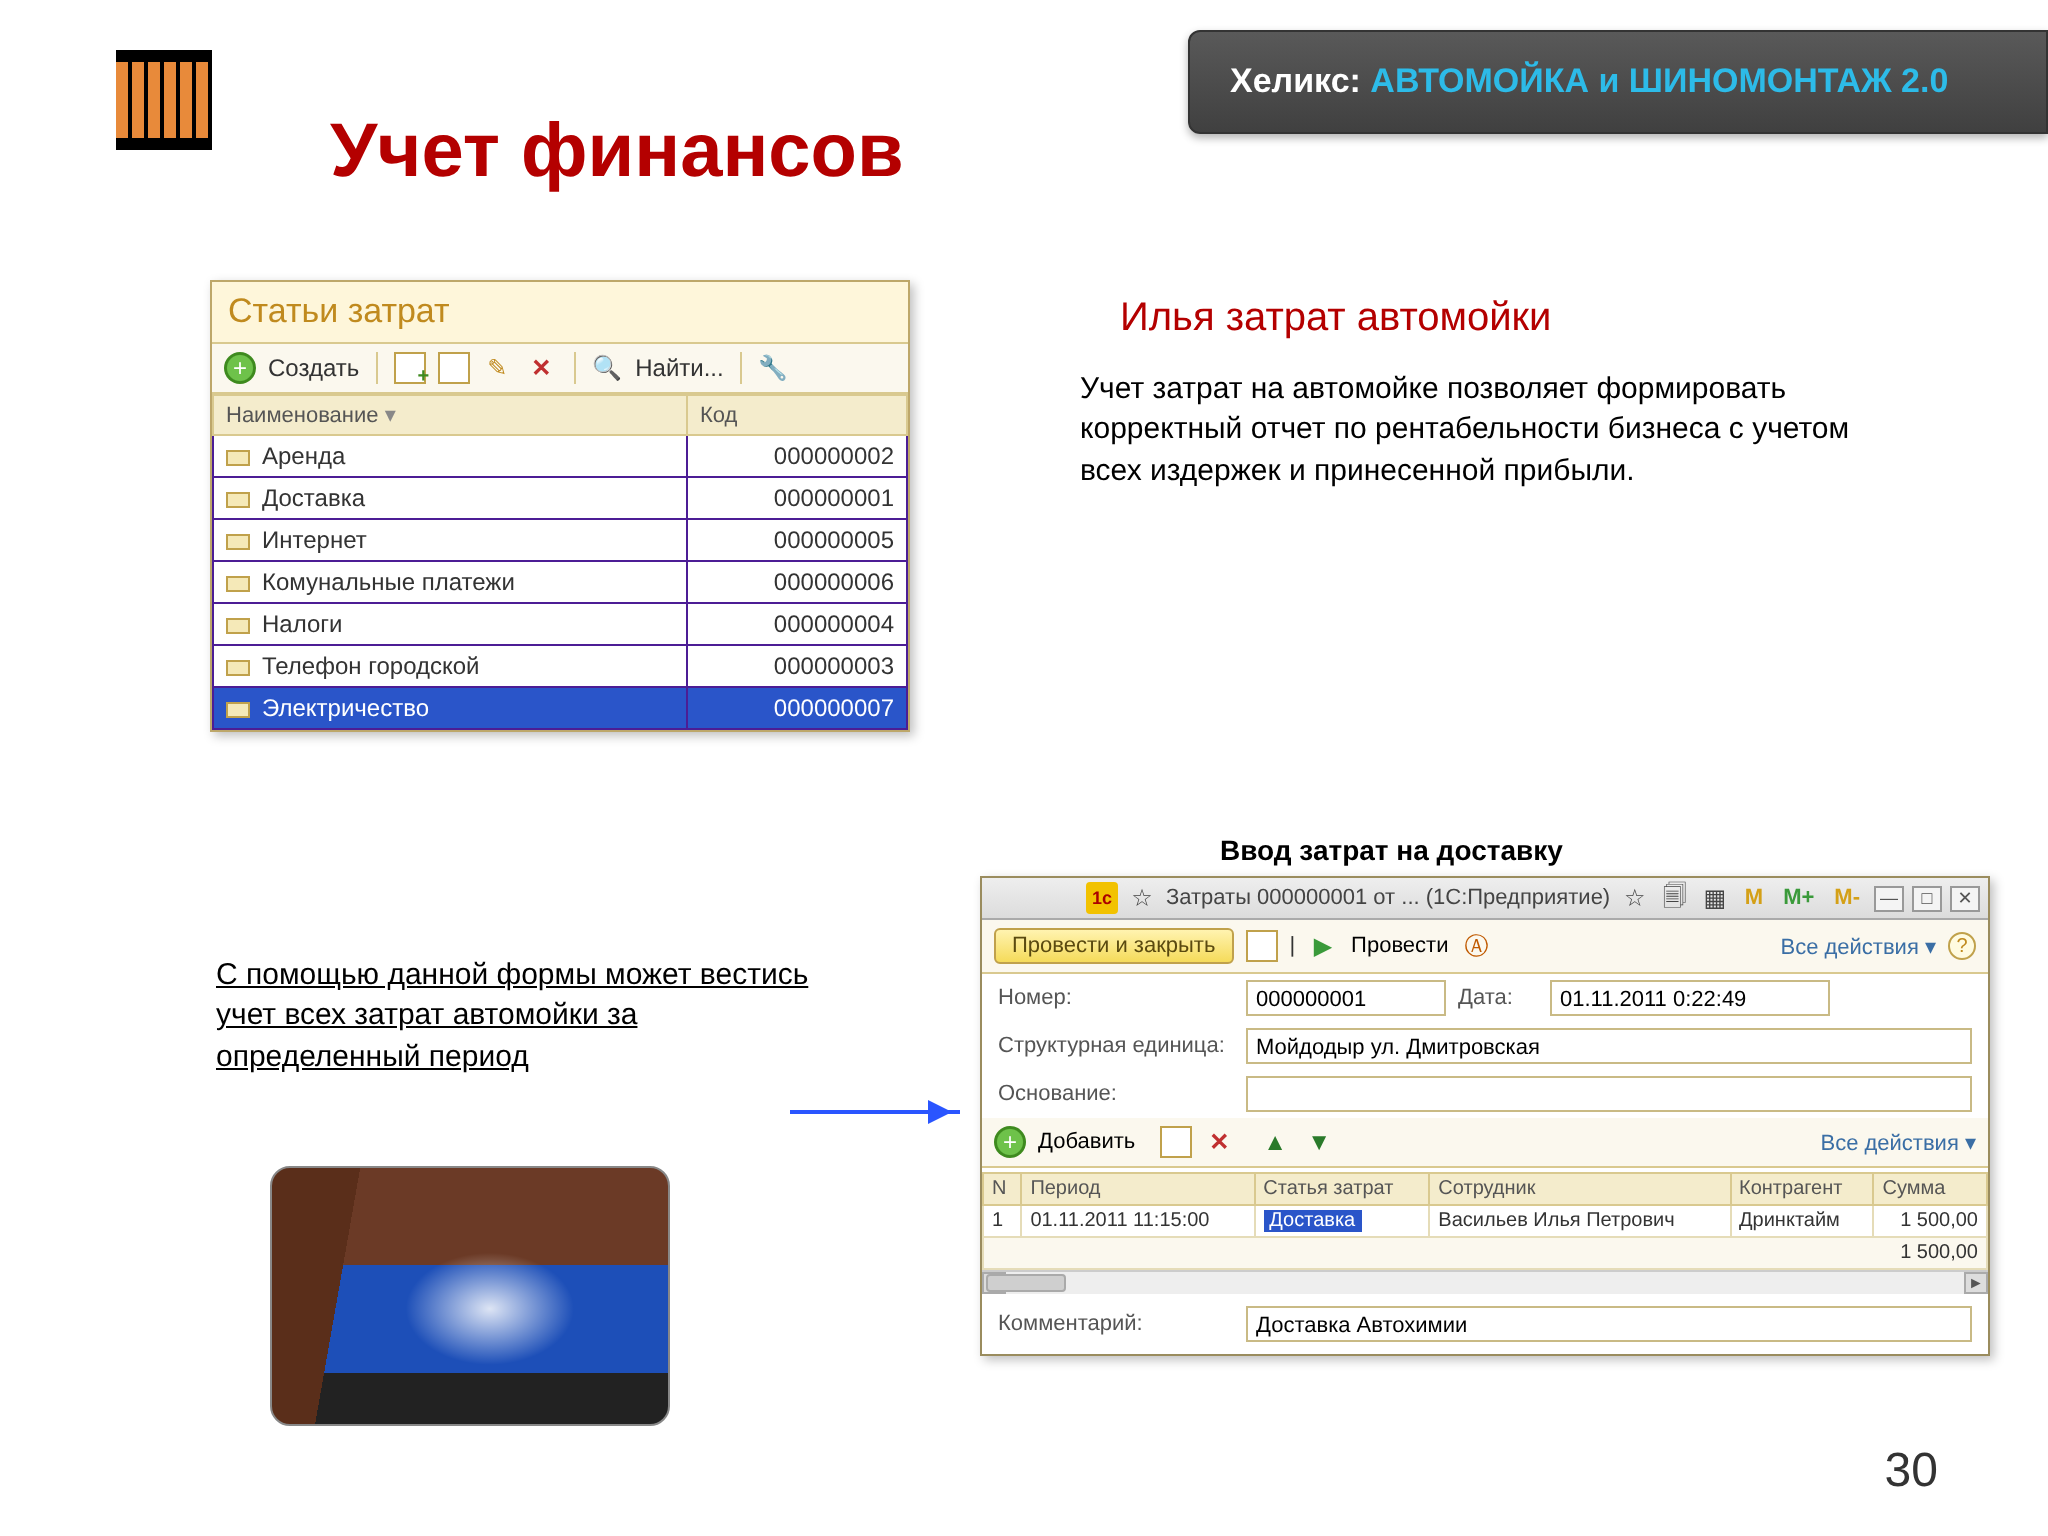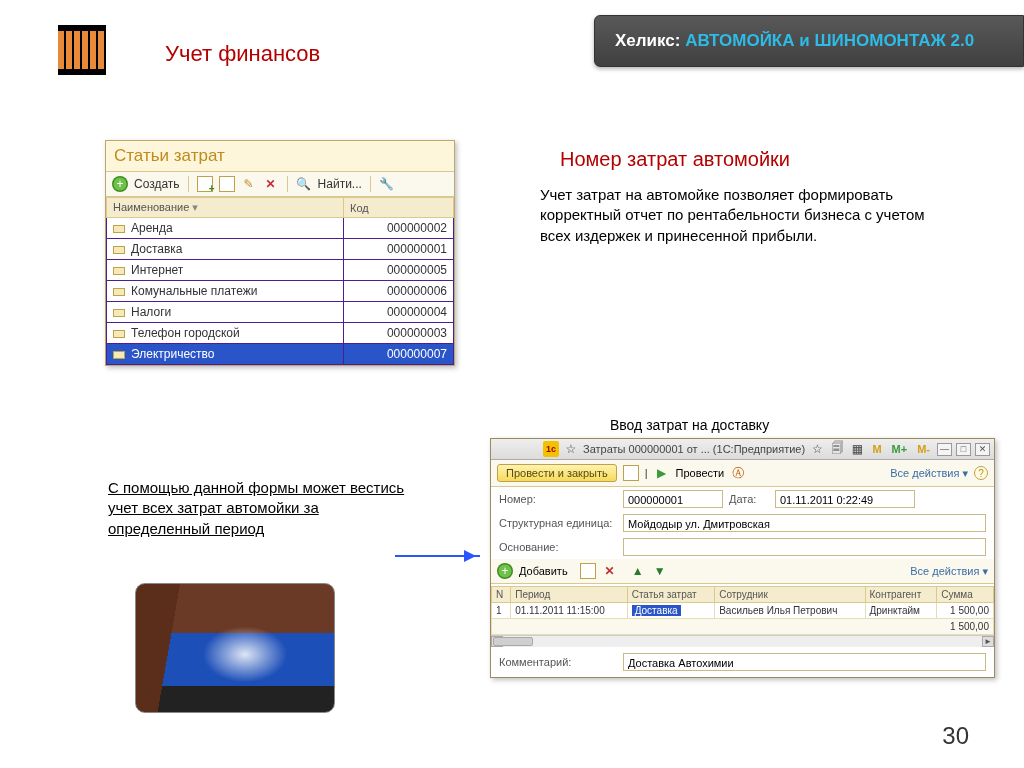--- a/index.html
+++ b/index.html
@@ -28,22 +28,22 @@
   }
   .badge .b1 { color:#fff; }
   .badge .b2 { color:#2dbbe8; }
   .logo {
     position:absolute; top:25px; left:58px; width:48px; height:50px;
     background: repeating-linear-gradient(90deg,#e88a3a 0 6px,#000 6px 8px);
     border-top: 6px solid #000;
     border-bottom: 6px solid #000;
   }
   .title {
-    position:absolute; top:41px; left:165px;
-    color:#b40000; font-size:22px; font-weight:normal;
+    position:absolute; top:55px; left:165px;
+    color:#b40000; font-size:38px; font-weight:bold;
   }
   
   .panel1 {
     position:absolute; top:140px; left:105px; width:350px;
     border:1px solid #bda76a; background:#fff;
     box-shadow:2px 2px 5px rgba(0,0,0,.25);
     font-size:12px;
   }
   .panel1 .hdr {
     background:#fef6da; color:#c08a1e; font-size:17px;
@@ -68,21 +68,21 @@
   .panel1 table{width:100%;border-collapse:collapse;}
   .panel1 th{background:#f4eccc;border:1px solid #d9c98f;text-align:left;padding:3px 6px;font-weight:normal;color:#555;font-size:11px;}
   .panel1 th.sort::after{content:" ▾";color:#888;}
   .panel1 td{border:1px solid #4c1d95;padding:3px 6px;color:#333;}
   .panel1 td.code{text-align:right;}
   .panel1 tr.sel td{background:#2a55c9;color:#fff;}
   .rowico{display:inline-block;width:12px;height:8px;background:#f5e9b8;border:1px solid #c0a14b;margin-right:6px;vertical-align:middle;}
   
   .sub1{position:absolute;top:148px;left:560px;color:#b40000;font-size:20px;}
   .para1{position:absolute;top:185px;left:540px;width:410px;font-size:15px;line-height:1.35;}
-  .sub2{position:absolute;top:417px;left:610px;font-size:14px;font-weight:normal;}
+  .sub2{position:absolute;top:417px;left:610px;font-size:14px;font-weight:bold;}
   
   .panel2{
     position:absolute;top:438px;left:490px;width:505px;
     border:1px solid #9a8c5e;background:#fff;
     box-shadow:2px 2px 5px rgba(0,0,0,.25);
     font-size:11px;
   }
   .p2titlebar{
     display:flex;align-items:center;gap:4px;
     background:linear-gradient(#eee,#dcdcdc);
@@ -184,21 +184,21 @@
           <td class="code">000000003</td>
         </tr>
         <tr class="sel">
           <td><span class="rowico"></span>Электричество</td>
           <td class="code">000000007</td>
         </tr>
       </tbody>
   </table>
 </div>
 
-<div class="sub1">Номер затрат автомойки</div>
+<div class="sub1">Илья затрат автомойки</div>
 <div class="para1">Учет затрат на автомойке позволяет формировать корректный отчет по рентабельности бизнеса с учетом всех издержек и принесенной прибыли.</div>
 
 <div class="sub2">Ввод затрат на доставку</div>
 
 <div class="panel2 p2">
   <div class="p2titlebar">
     <span class="ico" style="background:#f2c200;border-radius:2px;color:#a00;font-weight:bold;font-size:9px;margin-left:48px;">1c</span>
     <span class="ico">☆</span>
     <span class="grow">Затраты 000000001 от ... (1С:Предприятие)</span>
     <span class="ico">☆</span>

